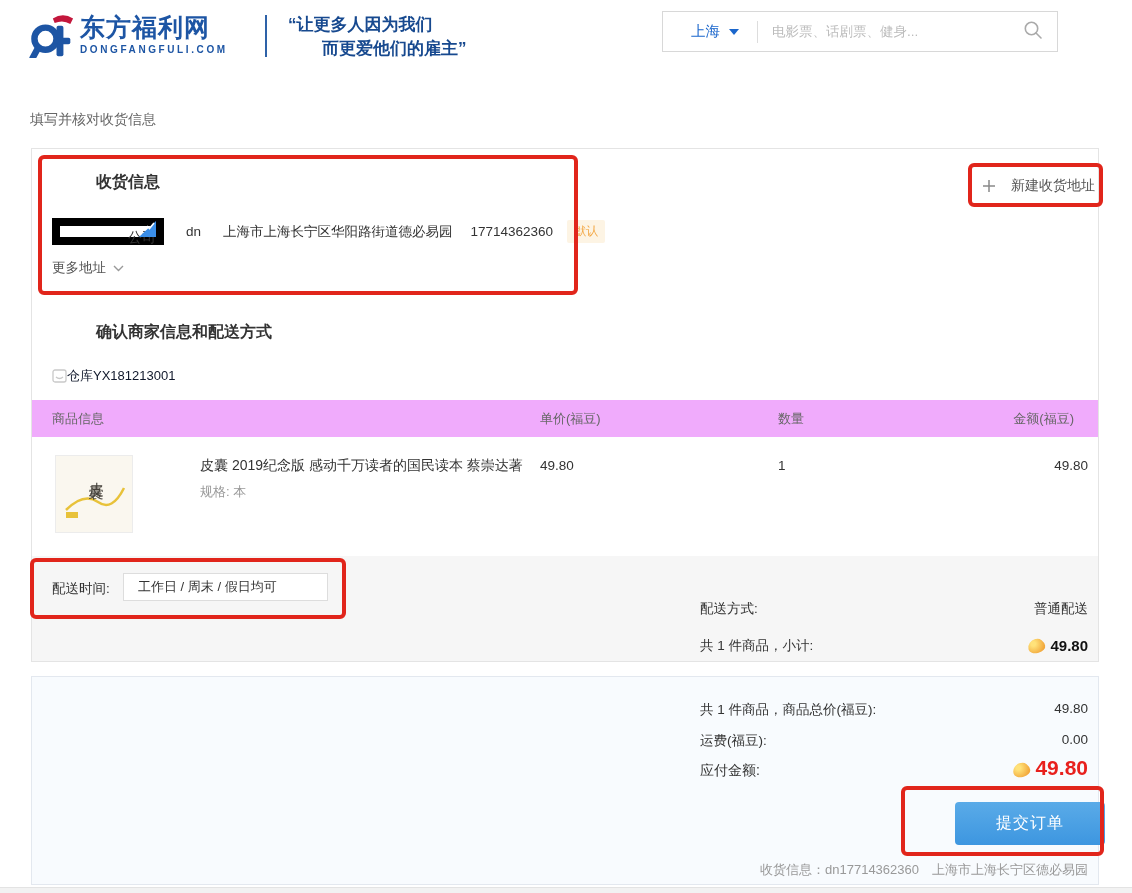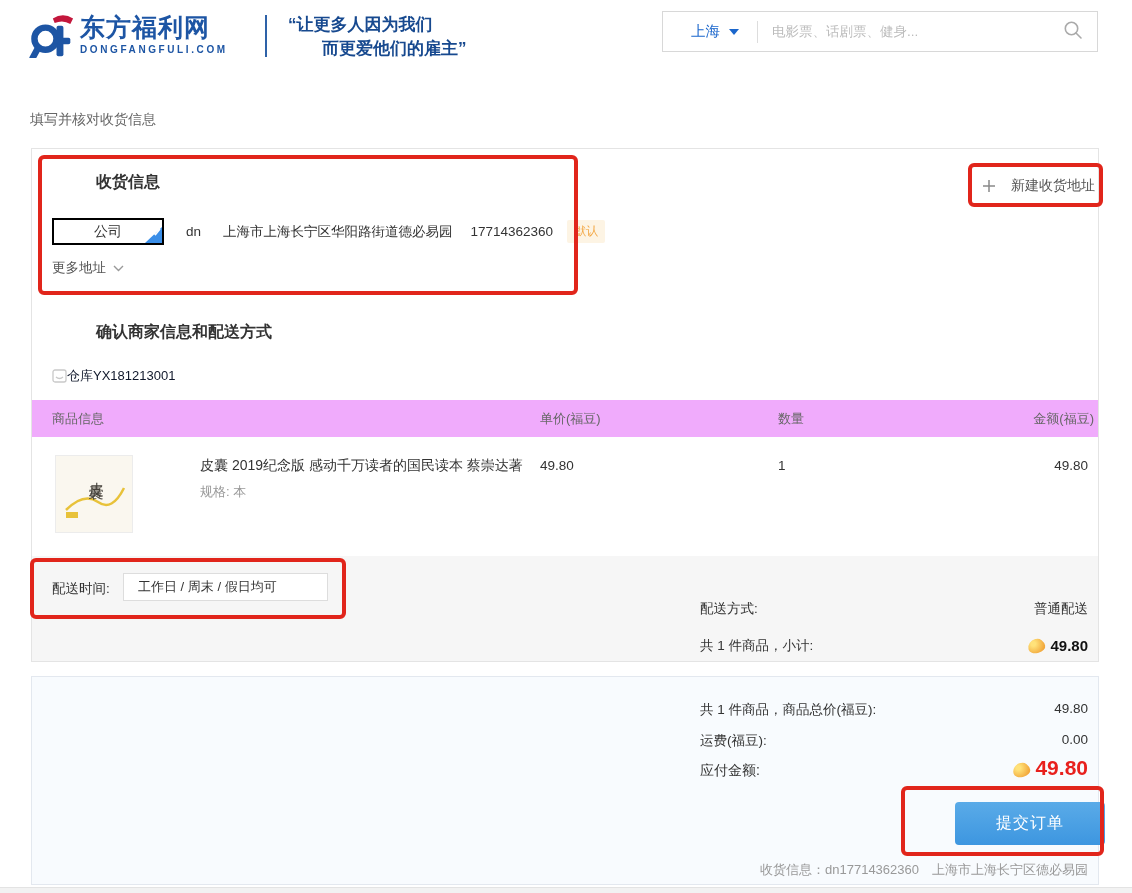--- a/index.html
+++ b/index.html
@@ -12,21 +12,21 @@
 
   
   .logo-mark { position:absolute; left:28px; top:12px; width:46px; height:46px; }
   .brand { position:absolute; left:80px; top:13px; color:#1d55a4; }
   .brand-cn { font-size:25px; font-weight:bold; letter-spacing:1px; line-height:28px; }
   .brand-en { font-size:10px; letter-spacing:2.6px; margin-top:3px; font-weight:bold; }
   .logo-divider { position:absolute; left:265px; top:15px; height:42px; width:0; border-left:2px solid #2e62a8; }
   .slogan { position:absolute; left:288px; top:13px; color:#17498f; font-weight:bold; font-size:17px; line-height:24px; }
   .slogan-l2 { padding-left:34px; }
 
-  .searchbar { position:absolute; left:662px; top:11px; width:436px; height:41px;
+  .searchbar { position:absolute; left:662px; top:11px; width:396px; height:41px;
     border:1px solid #d8d8d8; background:#fff; display:flex; align-items:center; }
   .city { margin-left:28px; color:#1a66cc; font-size:14.5px; cursor:pointer; display:flex; align-items:center; }
   .city-caret { width:0; height:0; margin-left:9px; border-left:5px solid transparent;
     border-right:5px solid transparent; border-top:6px solid #1a66cc; }
   .search-divider { width:0; height:22px; border-left:1px solid #ddd; margin-left:18px; }
   .search-input { flex:1; border:none; outline:none; background:transparent; padding-left:14px;
     font-size:13.5px; color:#333; font-family:inherit; }
   .search-input::placeholder { color:#bcbcbc; }
   .search-icon { margin-right:14px; flex:0 0 auto; cursor:pointer; }
 
@@ -38,42 +38,42 @@
     border:1px solid #e4e4e4; background:#fff; }
 
   .sec-title { position:absolute; font-size:16px; font-weight:bold; color:#333;padding-left:44px; }
   .sec-title-1 { left:52px; top:172px; }
   .sec-title-2 { left:52px; top:322px; }
 
   .new-address { position:absolute; left:982px; top:177px; display:flex; align-items:center;
     gap:15px; font-size:14px; color:#555; cursor:pointer; }
 
   .addr-row { position:absolute; left:52px; top:218px; display:flex; align-items:center; }
-  .addr-tab { position:relative; width:112px; height:27px; border:2px solid #000000;
-    text-align:center; line-height:23px; font-size:14px; color:#333; cursor:pointer; background:#fff; }
+  .addr-tab { position:relative; width:112px; height:27px; border:8px solid #000000;
+    text-align:right; line-height:23px; font-size:14px; color:#333; cursor:pointer; background:#fff; }
   .tab-corner { position:absolute; right:0; bottom:0; width:0; height:0;
     border-style:solid; border-width:0 0 16px 17px; border-color:transparent transparent #3a8ee8 transparent; }
   .tab-check { position:absolute; right:1px; bottom:0; }
   .addr-name { margin-left:22px; font-size:13.5px; color:#333; }
   .addr-text { margin-left:22px; font-size:13.5px; color:#333; }
   .addr-phone { margin-left:18px; font-size:13.5px; color:#333; }
   .default-badge { margin-left:14px; background:#fdf4e4; color:#f3a948; font-size:12px;
     padding:3px 7px; border-radius:2px; }
 
   .more-addr { position:absolute; left:52px; top:259px; display:flex; align-items:center;
     gap:7px; font-size:13.5px; color:#555; cursor:pointer; }
 
   .warehouse { position:absolute; left:52px; top:367px; display:flex; align-items:center;
     font-size:13px; color:#0f172a; }
 
   
   .thead { position:absolute; left:32px; top:400px; width:1066px; height:37px; background:#f0abfc; }
   .th { position:absolute; top:0; line-height:37px; font-size:13px; color:#666; }
   .th-1 { left:20px; } .th-2 { left:508px; } .th-3 { left:746px; }
-  .th-4 { right:4px;margin-left:24px; }
+  .th-4 { right:24px;margin-left:24px; }
 
   .thumb { position:absolute; left:55px; top:455px; width:78px; height:78px;
     border:1px solid #ececec; background:#faf7ef; cursor:pointer; }
   .thumb-text { position:absolute; left:30px; top:14px; writing-mode:vertical-rl;
     font-family:"Liberation Serif","DejaVu Serif",serif; font-size:15px; color:#44403a; letter-spacing:3px; }
   .thumb-squiggle { position:absolute; left:6px; top:24px; }
   .prod-title { position:absolute; left:200px; top:457px; width:340px; font-size:14px; color:#333; cursor:pointer; }
   .prod-spec { position:absolute; left:200px; top:483px; font-size:13px; color:#999; }
   .prod-price { position:absolute; left:540px; top:458px; font-size:13.5px; color:#333; }
   .prod-qty { position:absolute; left:778px; top:458px; font-size:13.5px; color:#333; }

